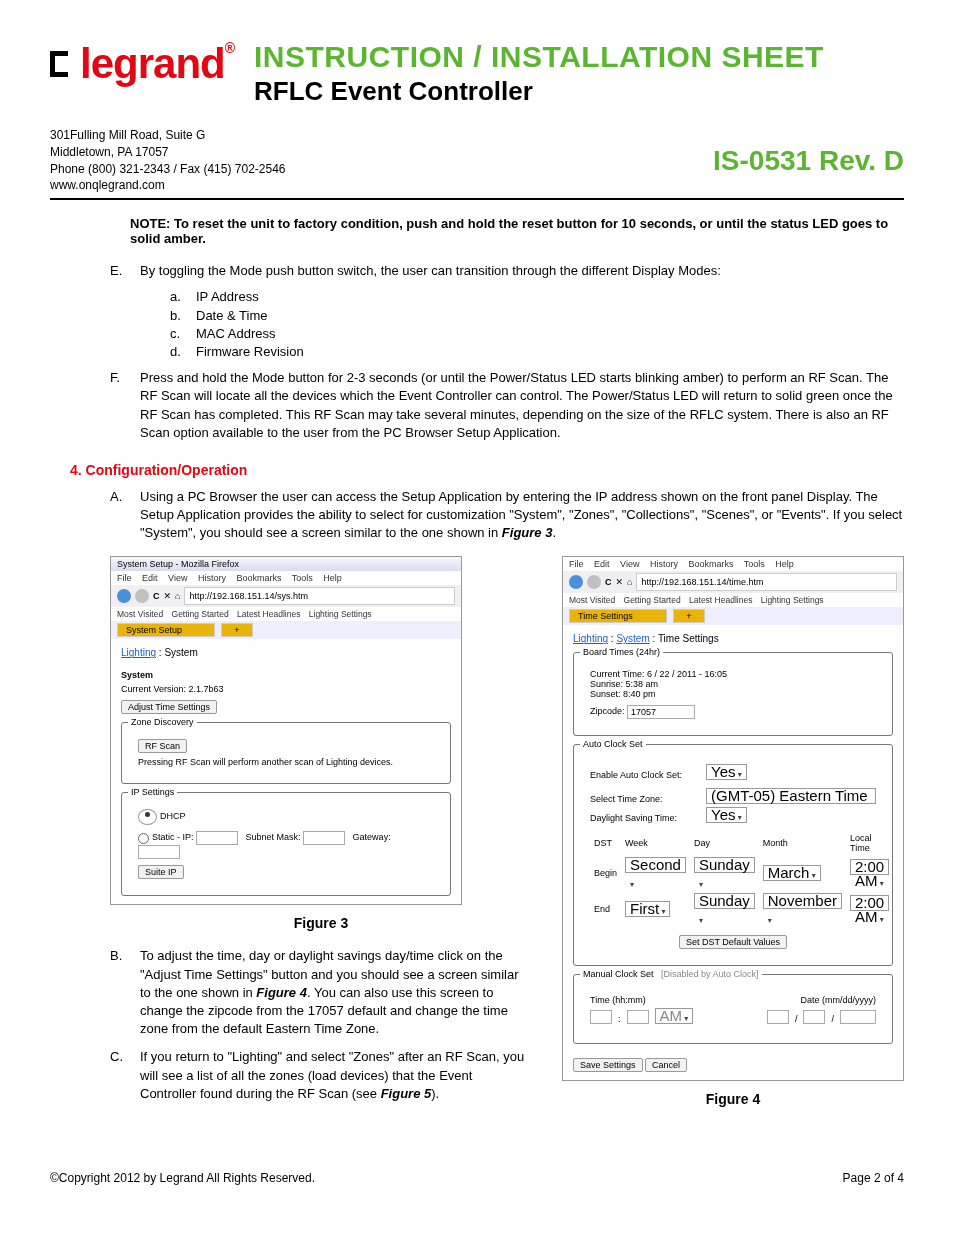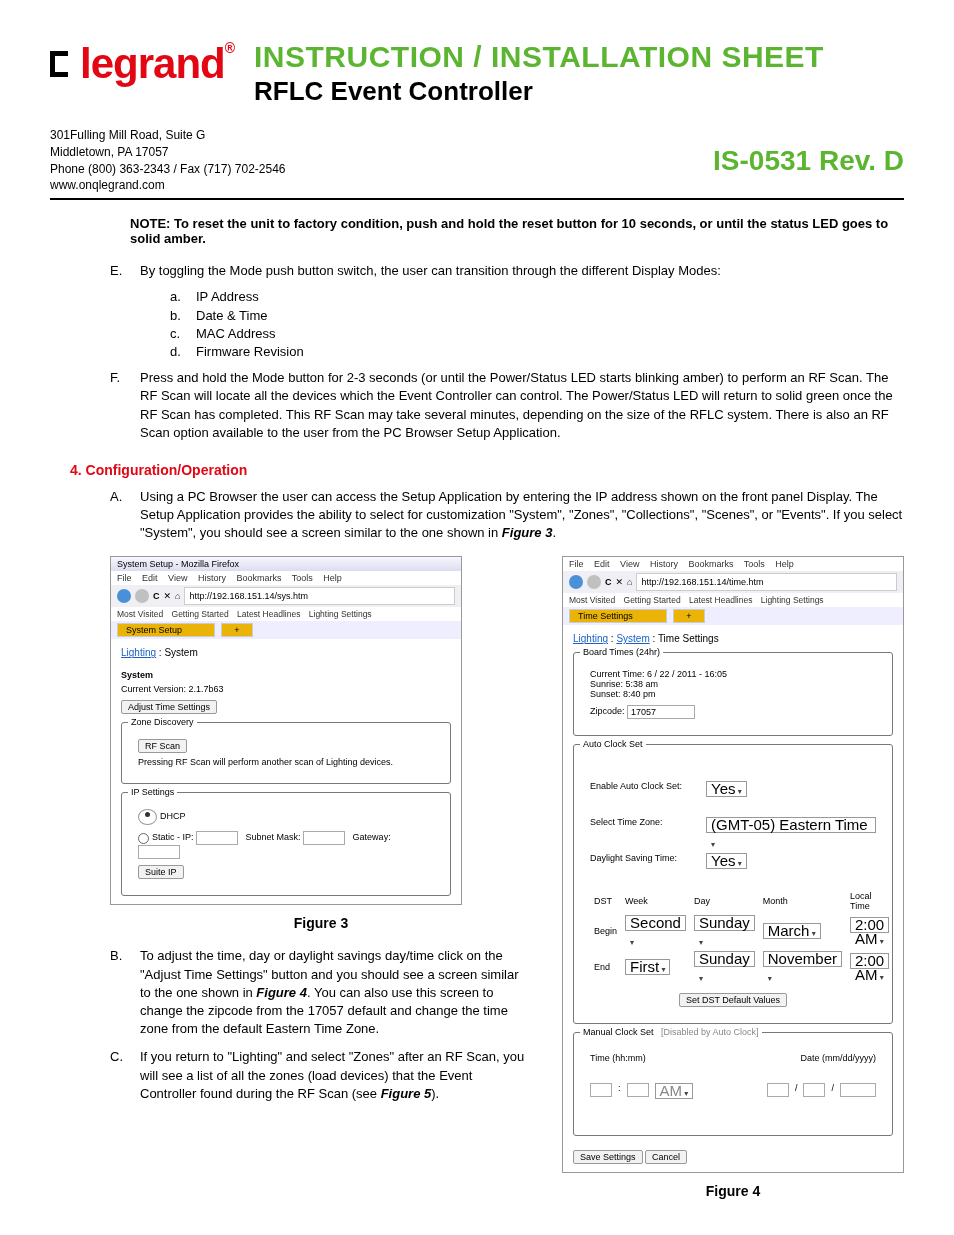--- a/index.html
+++ b/index.html
@@ -57,42 +57,42 @@
   .sel { border:1px solid #999; background:#fff; display:inline-block; padding:0 4px; font-size:15px; height:14px; line-height:14px; }
   .sel::after { content:" ▾"; font-size:8px; color:#444;}
   .fig-caption { text-align:center; font-weight:bold; margin-top:10px; font-size:14px; }
   .two-col { display:flex; gap:30px; margin: 14px 0 0 60px; align-items:flex-start;}
   .two-col .left { flex:1; }
   .footer { display:flex; justify-content:space-between; margin-top: 60px; font-size:12px;}
   table.dst { border-collapse: collapse; font-size:9px; width:100%;}
   table.dst td { padding: 2px 4px; }
   .muted { color:#888; }
   .fig4 .bf-content { min-height: 420px; }
-  .row { display:flex; align-items:flex-start; gap:6px; margin:20px 0;}
+  .row { display:flex; align-items:flex-end; gap:6px; margin:3px 0;}
   .label { min-width: 110px; }
 </style>
 </head>
 <body>
 
 <div class="header-row">
   <div class="logo-block">
     <span class="logo-square"></span>
     <span class="logo-text"><span>legrand</span><span class="reg">®</span></span>
   </div>
   <div class="title-block">
     <div class="title-green">INSTRUCTION / INSTALLATION SHEET</div>
     <div class="subtitle">RFLC Event Controller</div>
   </div>
 </div>
 
 <div class="addr-row">
   <div class="addr">
     <div>301Fulling Mill Road, Suite G</div>
     <div>Middletown, PA 17057</div>
-    <div>Phone (800) 363-2343 / Fax (717) 702-2546</div>
+    <div>Phone (800) 321-2343 / Fax (415) 702-2546</div>
     <div>www.onqlegrand.com</div>
   </div>
   <div class="rev">IS-0531 Rev. D</div>
 </div>
 
 <div class="note">NOTE: To reset the unit to factory condition, push and hold the reset button for 10 seconds, or until the status LED goes to solid amber.</div>
 
 <div class="list-item body-text">
   <div class="list-marker">E.</div>
   <div>By toggling the Mode push button switch, the user can transition through the different Display Modes:</div>

